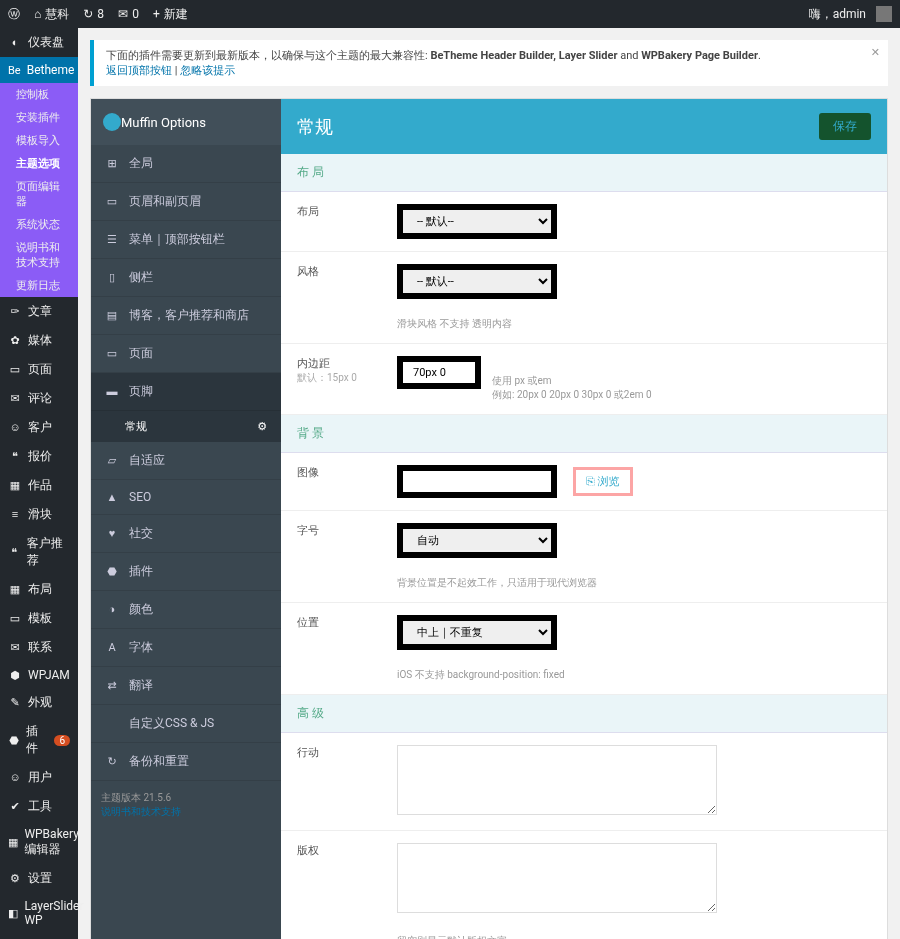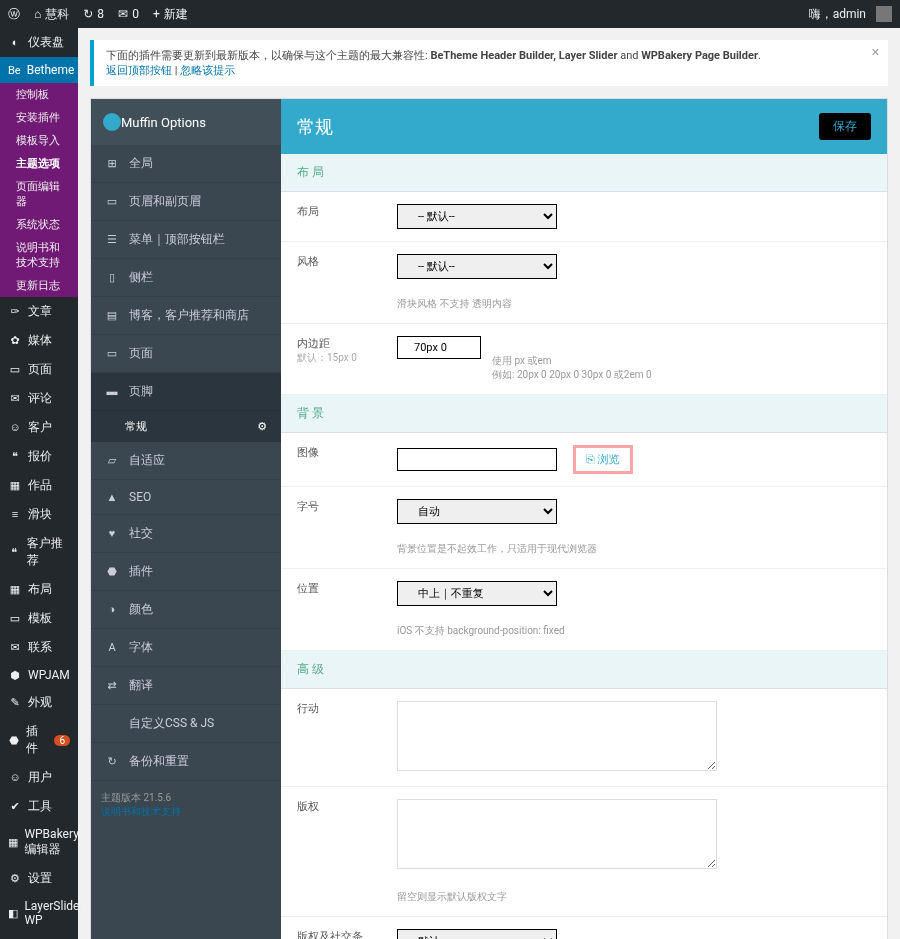--- a/index.html
+++ b/index.html
@@ -6,46 +6,46 @@
 body{background:#f1f1f1;font-size:12px;color:#444}
 .adminbar{background:#23282d;height:28px;display:flex;align-items:center;padding:0 8px;color:#eee;font-size:12px}
 .adminbar .left{display:flex;gap:14px;align-items:center}
 .adminbar .right{margin-left:auto;display:flex;gap:10px;align-items:center}
 .adminbar span{display:flex;align-items:center;gap:4px;cursor:pointer}
 .adminbar .avatar{width:16px;height:16px;background:#777}
 .main{display:flex;min-height:calc(100vh - 28px)}
 .wp-sidebar{width:78px;background:#23282d;color:#eee;font-size:12px}
 .wp-sidebar .item{padding:6px 8px;display:flex;align-items:center;gap:6px;cursor:pointer}
 .wp-sidebar .item.active{background:#0073aa;color:#fff}
-.wp-sidebar .sub{background:#701a75;padding:4px 8px 4px 16px;font-size:11px;cursor:pointer}
+.wp-sidebar .sub{background:#8b5cf6;padding:4px 8px 4px 16px;font-size:11px;cursor:pointer}
 .wp-sidebar .sub.active{color:#fff;font-weight:bold}
 .wp-sidebar .badge{background:#d54e21;color:#fff;border-radius:9px;padding:0 5px;font-size:10px;margin-left:2px}
 .content{flex:1;padding:0}
 .notice{background:#fff;border-left:4px solid #00a0d2;margin:12px;padding:8px 12px;position:relative;font-size:11px}
 .notice .close{position:absolute;right:8px;top:6px;cursor:pointer;color:#999}
 .notice a{color:#0073aa;text-decoration:none}
 .panel{margin:0 12px;background:#fff;display:flex;border:1px solid #ddd}
 .mfn-sidebar{width:190px;background:#3a4750;color:#ccd}
 .mfn-logo{background:#414f59;padding:14px 12px;display:flex;align-items:center;color:#fff;font-size:13px}
 .mfn-logo-icon{width:18px;height:18px;background:#3ac;border-radius:50%}
 .mfn-header{flex:1;background:#3ac;color:#fff;padding:14px 16px;font-size:18px;display:flex;align-items:center;justify-content:space-between}
-.save-btn{background:#000000;color:#3ac;border:none;padding:5px 14px;border-radius:3px;cursor:pointer;font-size:12px}
+.save-btn{background:#14532d;color:#3ac;border:none;padding:5px 14px;border-radius:3px;cursor:pointer;font-size:12px}
 .mfn-item{padding:10px 14px;display:flex;align-items:center;gap:10px;cursor:pointer;font-size:12px;border-bottom:1px solid rgba(0,0,0,0.1)}
 .mfn-item.active{background:#2b353d}
 .mfn-sub{background:#2b353d;padding:8px 14px 8px 34px;font-size:11px;cursor:pointer;display:flex;justify-content:space-between;align-items:center}
 .mfn-sub.active{color:#fff}
 .mfn-footer{text-align:left;padding:10px;font-size:10px;color:#999}
 .mfn-footer a{color:#0073aa;text-decoration:none}
 .mfn-content{flex:1;background:#fff}
 .section-head{background:#eaf5f8;color:#5a8;padding:10px 16px;font-size:12px;border-bottom:1px solid #dde}
 .field-row{display:flex;padding:12px 16px;border-bottom:1px solid #eee}
 .field-label{width:100px;font-size:11px;color:#555}
 .field-label .hint{color:#aaa;font-size:10px}
 .field-input{flex:1}
-.field-input select,.field-input input[type=text]{width:160px;padding:4px 16px;border:1px solid #000000;font-size:11px}
+.field-input select,.field-input input[type=text]{width:160px;padding:4px 10px;border:6px solid #000000;font-size:11px}
 .field-input textarea{width:320px;height:70px;border:1px solid #ddd;padding:4px;font-size:11px}
 .field-input .desc{font-size:10px;color:#999;margin-top:18px}
 .browse-btn{border:3px solid #fca5a5;color:#3ac;background:#fff;padding:4px 10px;margin-left:16px;cursor:pointer;font-size:11px}
 .ico{width:14px;text-align:center;font-size:11px}
 </style>
 </head>
 <body>
 
 <div class="adminbar">
   <div class="left">

